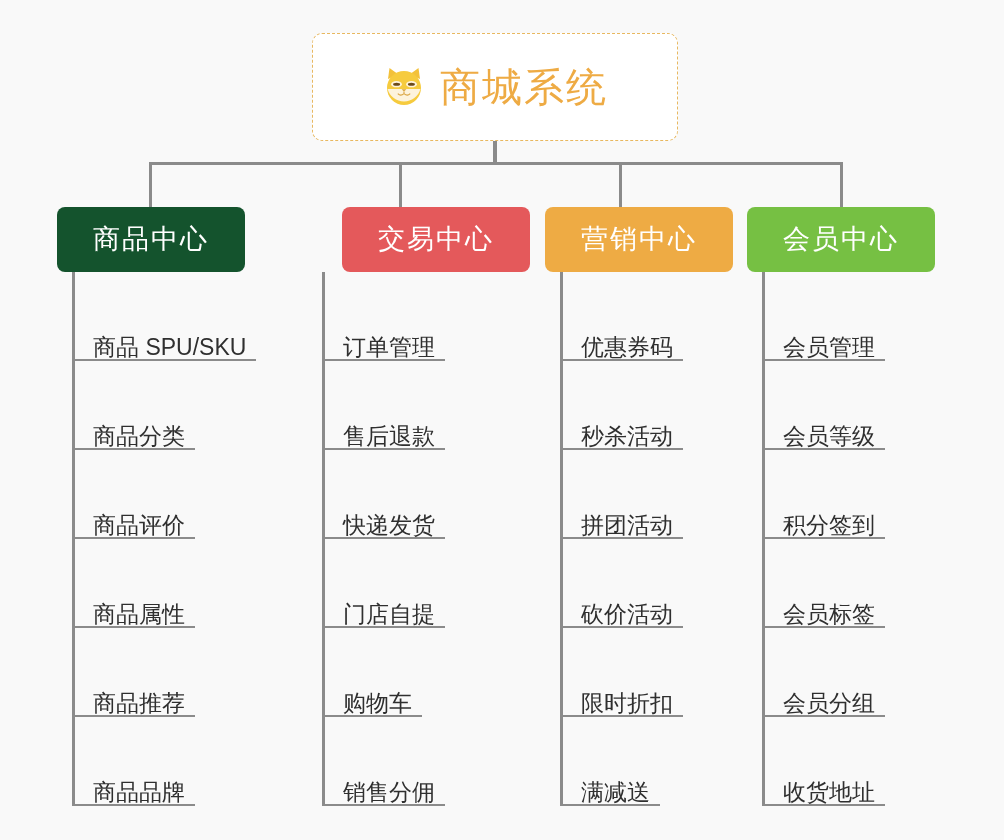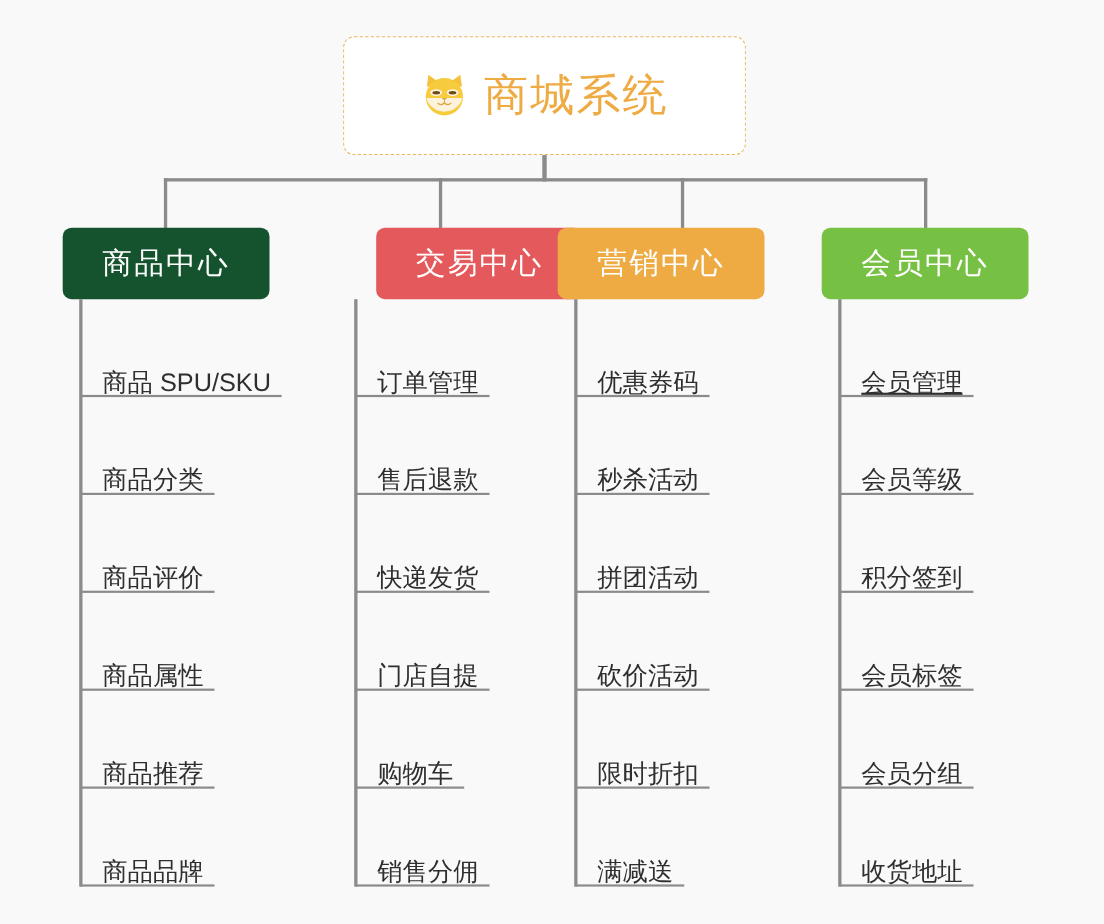--- a/index.html
+++ b/index.html
@@ -221,21 +221,21 @@
         <span class="leaf-label" style="border-bottom: none;">购物车</span>
       <span class="leaf-rule" style="background: rgb(139, 139, 139); width: 99px;"></span>
         </div>
       <div class="leaf-item">
         <span class="leaf-label" style="border-bottom: none;">销售分佣</span>
       <span class="leaf-rule" style="background: rgb(139, 139, 139); width: 122px;"></span>
         </div>
     </div>
   </div>
 
-  <div class="column" style="left:507px;">
+  <div class="column" style="left:545px;">
     <div class="col-header" style="background: rgb(238, 171, 68);">
       <span class="col-header-label">营销中心</span>
     </div>
     <div class="leaf-stack">
       <div class="leaf-spine" style="height: 534px; background: rgb(139, 139, 139);"></div>
       <div class="leaf-item">
         <span class="leaf-label" style="border-bottom: none;">优惠券码</span>
       <span class="leaf-rule" style="background: rgb(139, 139, 139); width: 122px;"></span>
         </div>
       <div class="leaf-item">
@@ -261,21 +261,21 @@
     </div>
   </div>
 
   <div class="column" style="left:747px;">
     <div class="col-header" style="background: rgb(118, 192, 67);">
       <span class="col-header-label">会员中心</span>
     </div>
     <div class="leaf-stack">
       <div class="leaf-spine" style="height: 534px; background: rgb(139, 139, 139);"></div>
       <div class="leaf-item">
-        <span class="leaf-label" style="border-bottom: none; text-decoration: underline;">会员管理</span>
+        <span class="leaf-label" style="border-bottom: none;">会员管理</span>
       <span class="leaf-rule" style="background: rgb(139, 139, 139); width: 122px;"></span>
         </div>
       <div class="leaf-item">
         <span class="leaf-label" style="border-bottom: none;">会员等级</span>
       <span class="leaf-rule" style="background: rgb(139, 139, 139); width: 122px;"></span>
         </div>
       <div class="leaf-item">
         <span class="leaf-label" style="border-bottom: none;">积分签到</span>
       <span class="leaf-rule" style="background: rgb(139, 139, 139); width: 122px;"></span>
         </div>

